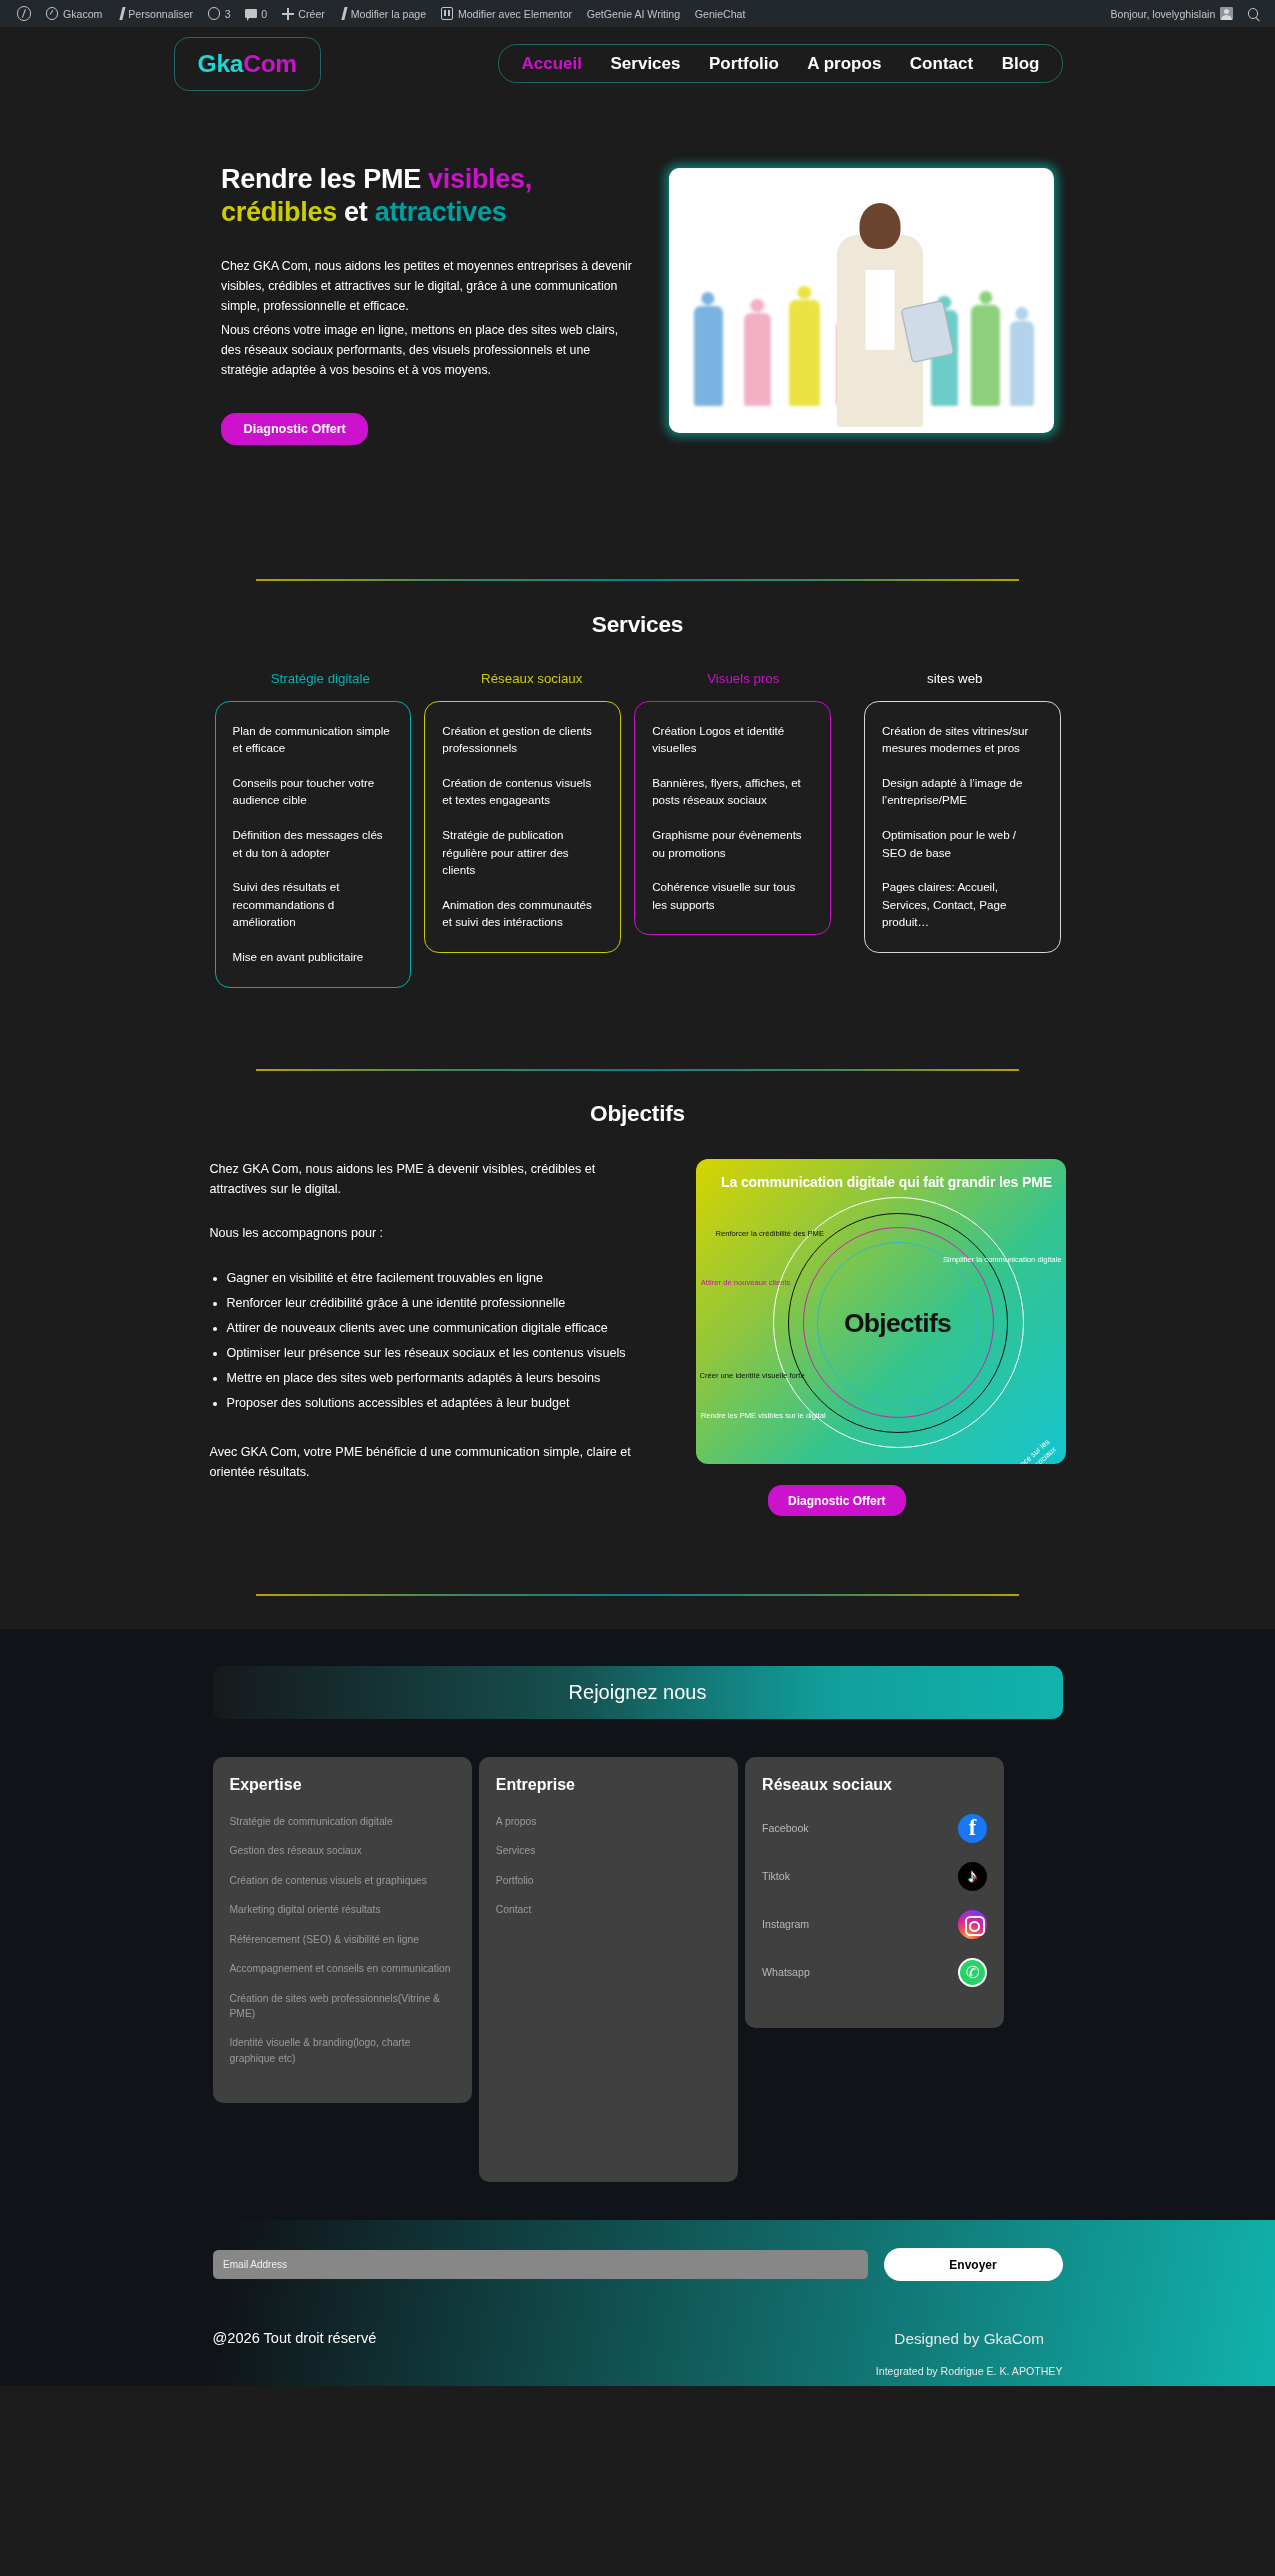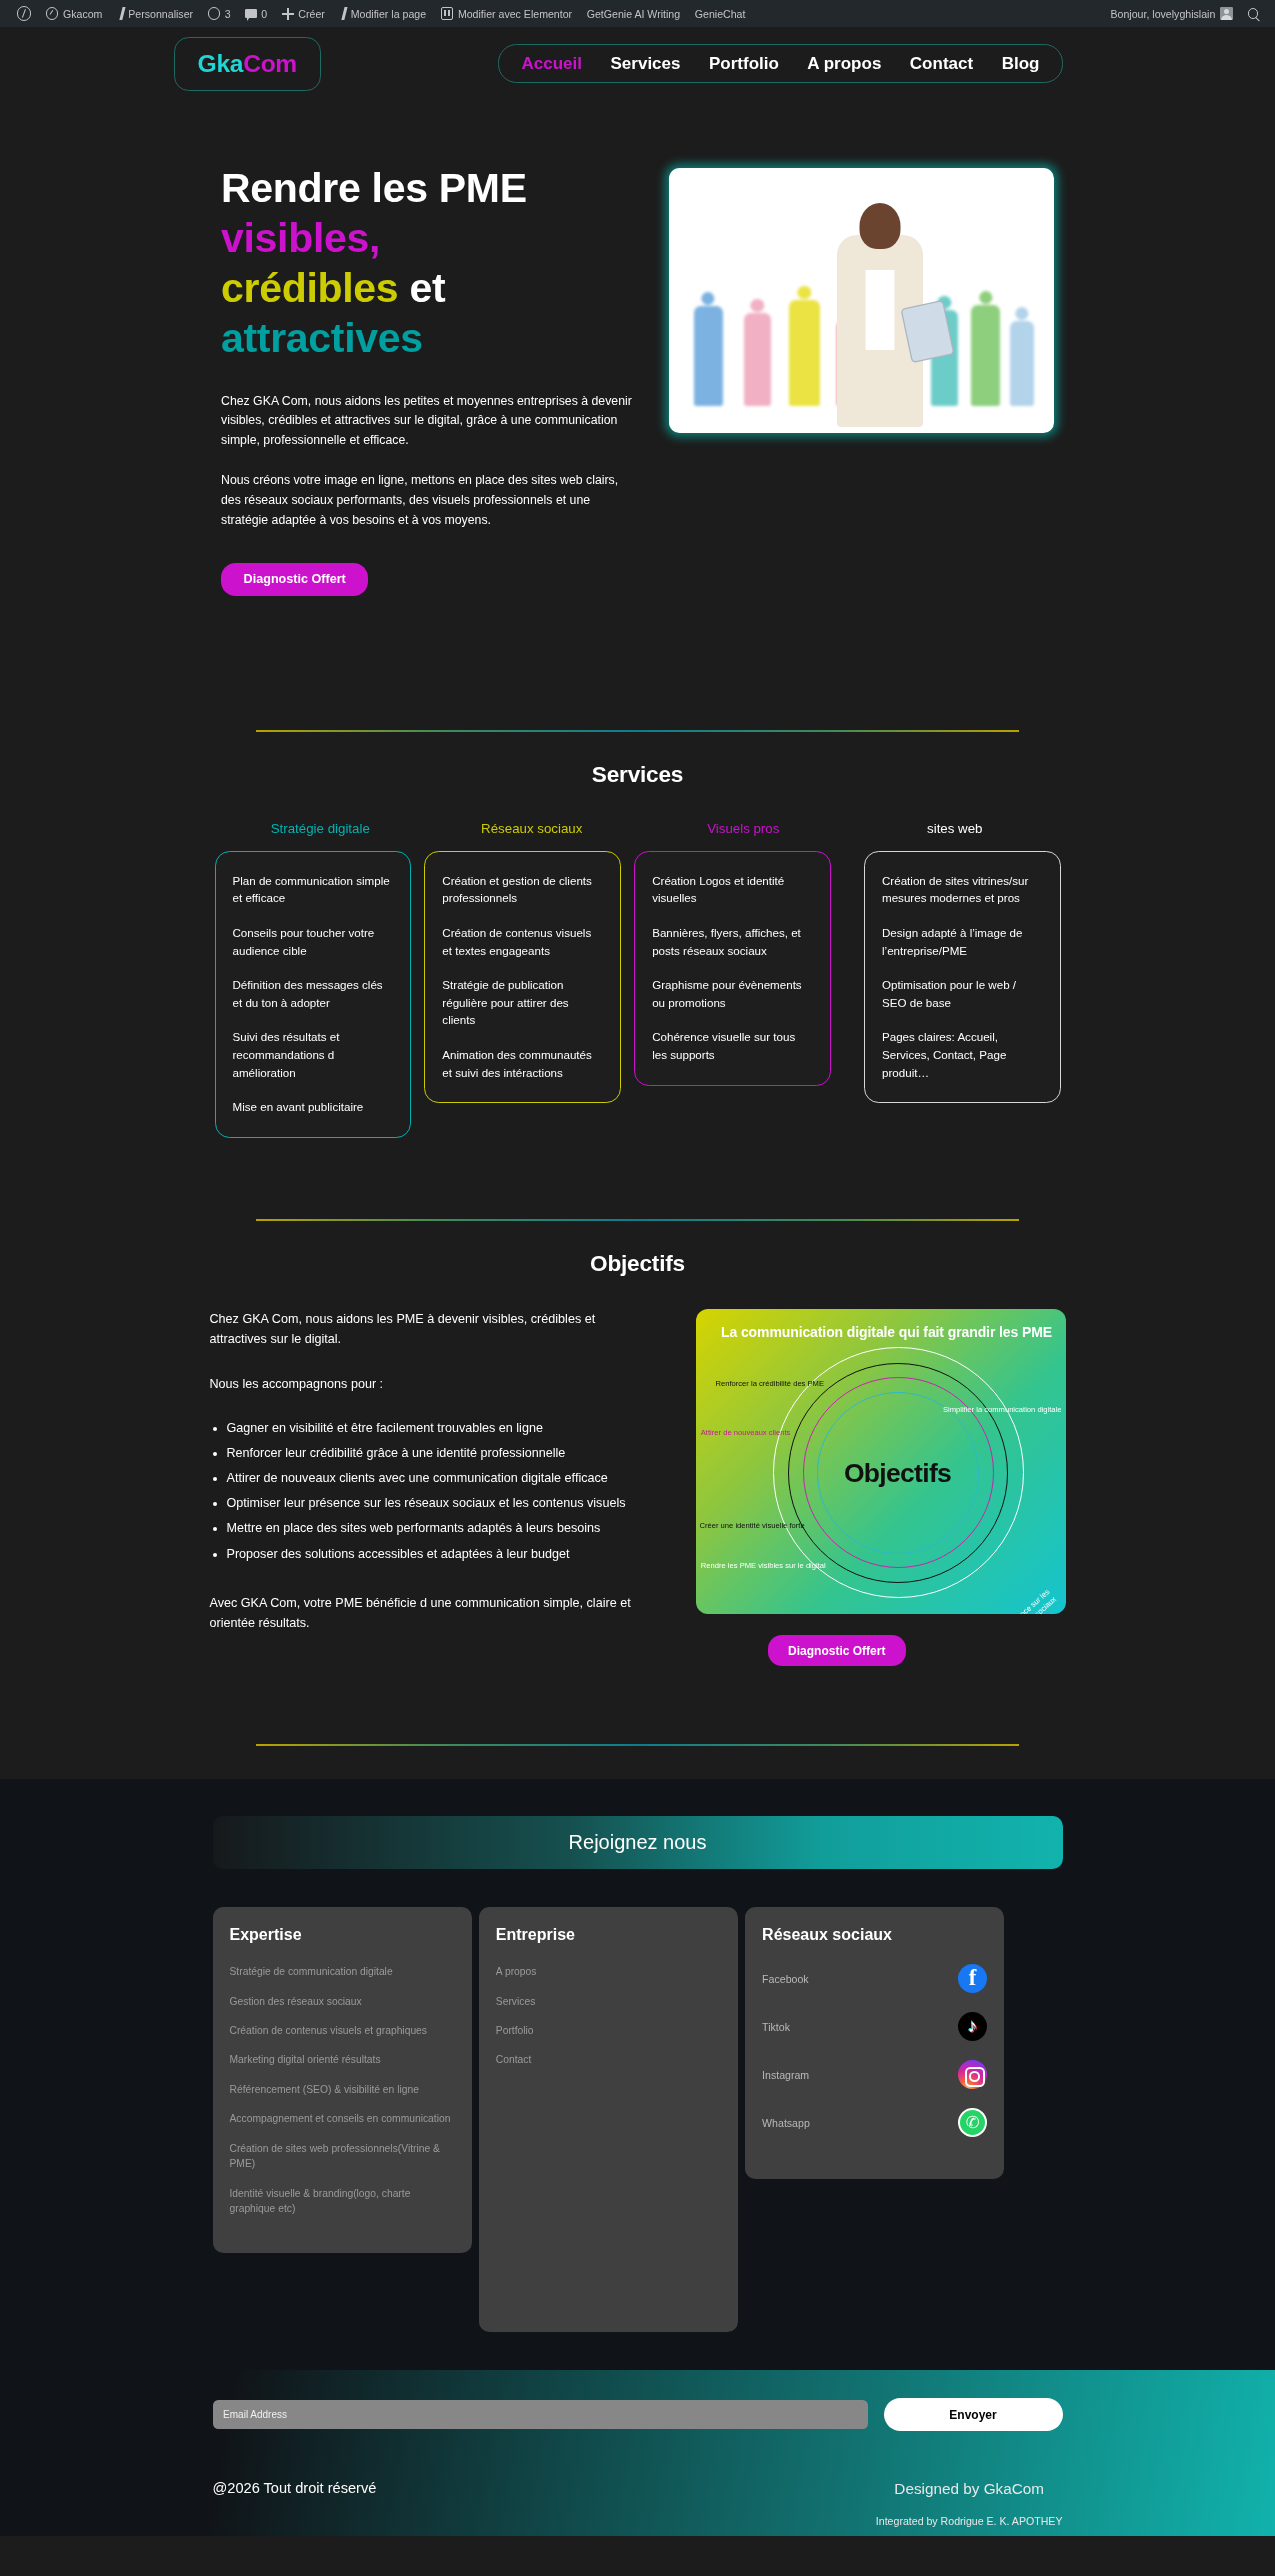--- a/index.html
+++ b/index.html
@@ -60,30 +60,30 @@
     border: 0.7px solid #1c6b63; border-radius: 18.6px;
     padding: 8.6px 22.6px; display: flex; gap: 28.5px; align-items: center;
   }
   .nav a { color: #ffffff; font-size: 17px; font-weight: bold; text-decoration: none; white-space: nowrap; }
   .nav a.active { color: #cc12cc; }
 
   
   .hero { display: flex; padding: 63px 41px 0 221px; gap: 32px; }
   .hero-left { width: 416px; flex: none; }
   .hero-title {
-    font-size: 41px; font-weight: bold; line-height: 1.22; color: #ffffff;
+    font-size: 27px; font-weight: bold; line-height: 1.22; color: #ffffff;
     letter-spacing: -0.3px;
   }
   .t-mag { color: #cc12cc; }
   .t-yel { color: #cccc00; }
   .t-tea { color: #00a0a0; }
   .hero-p {
     color: #ffffff; font-size: 12.3px; line-height: 1.62; margin-top: 28.5px;
   }
-  .hero-p + .hero-p { margin-top: 20px; }
+  .hero-p + .hero-p { margin-top: 4px; }
   .btn-diag {
     display: inline-block; background: #cc12cc; color: #ffffff;
     border: none; border-radius: 14.6px; padding: 9.3px 22.6px;
     font-size: 12.6px; font-weight: bold; margin-top: 32px; cursor: pointer;
     font-family: "Liberation Sans", sans-serif;
   }
   .hero-right { flex: 1; display: flex; justify-content: flex-start; padding-top: 5.3px; }
   .photo-frame {
     width: 385px; height: 265px; border-radius: 10.6px;
     background: #ffffff; border: 2.7px solid #ffffff;

